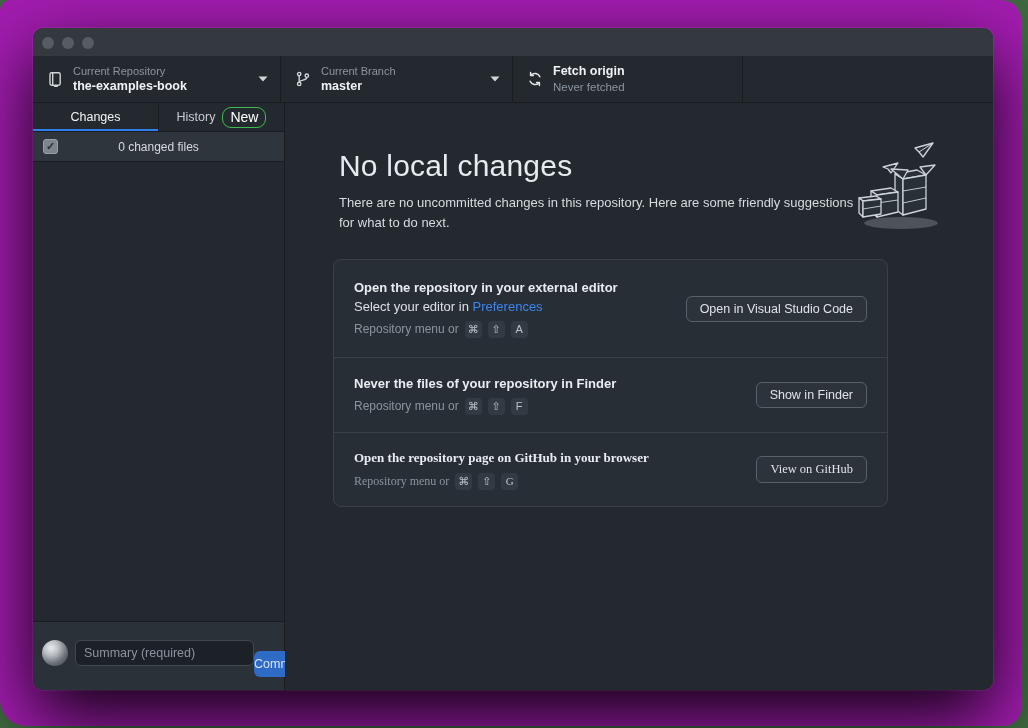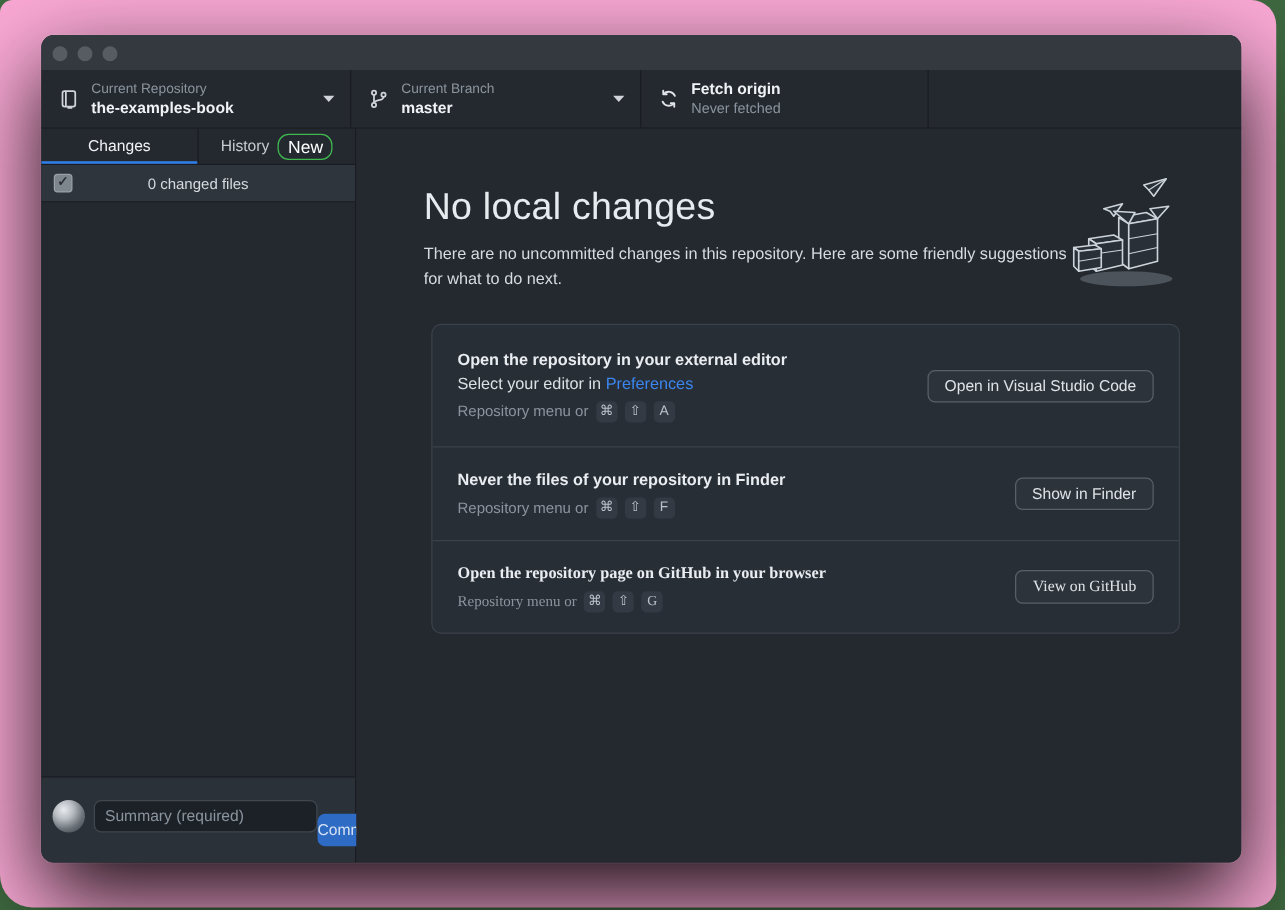--- a/index.html
+++ b/index.html
@@ -6,21 +6,21 @@
   html,body { width:1028px; height:728px; }
   body {
     font-family: "Liberation Sans", sans-serif;
     background: #000;
     position: relative;
     overflow: hidden;
   }
   .canvas { position:absolute; inset:0; background:#3e683f; }
   .frame {
     position:absolute; left:0; top:0; right:7px; bottom:2px;
-    background:#f9a8d4;
+    background:#a21caf;
     border-radius: 10px 20px 18px 26px;
   }
   .window {
     position:absolute; left:33px; top:28px; width:960px; height:662px;
     background:#24292f; border-radius:10px; overflow:hidden;
     display:flex; flex-direction:column;
     box-shadow: 0 0 0 1px rgba(255,255,255,0.06), 0 28px 70px rgba(0,0,0,0.9);
   }
   
   .titlebar { height:28px; flex:none; background:#34383f; position:relative; }
@@ -62,21 +62,21 @@
   .desc-input { width:100%; height:100%; background:transparent; border:none; resize:none; color:#e1e4e8; font-size:12.5px; padding:8px 9px; outline:none; font-family:inherit; border-radius:6px; }
   .coauthor { position:absolute; left:8px; bottom:7px; width:17px; height:17px; cursor:pointer; }
   .commit-btn { margin-top:23px; height:26px; flex:none; border:none; border-radius:6px; background:#2d6bc4; color:#d8e2f4; font-size:12.5px; font-family:inherit; cursor:pointer; }
   .commit-btn strong { color:#eaf1fc; }
   
   .main { flex:1; position:relative; background:#24292f; }
   .blank { padding:46px 0 0 54px; }
   .page-title { font-size:30px; font-weight:400; color:#e6ebf0; letter-spacing:0.2px; }
   .page-sub { margin-top:10px; font-size:13px; line-height:1.55; color:#d6dbe0; max-width:518px; }
   .illus { position:absolute; top:38px; right:50px; }
-  .suggestions { position:absolute; left:60px; top:156px; width:599px; background:#282e35; border:1px solid #3a414b; border-radius:8px; }
+  .suggestions { position:absolute; left:48px; top:156px; width:555px; background:#282e35; border:1px solid #3a414b; border-radius:8px; }
   .srow { display:flex; align-items:center; padding:0 20px; }
   .srow + .srow { border-top:1px solid #3a414b; }
   .srow.first { height:97px; } .srow.mid { height:75px; } .srow.last { height:74px;font-family:Liberation Serif, serif; }
   .stext { flex:1; min-width:0; }
   .stitle { font-size:13px; font-weight:700; color:#e9edf2; }
   .ssub { font-size:13px; color:#dbe0e5; margin-top:4px; }
   .link { color:#3b86f0; text-decoration:none; cursor:pointer; }
   .smeta { font-size:12px; color:#8b949e; margin-top:7px; display:flex; align-items:center; gap:6px; }
   kbd { display:inline-block; min-width:17px; height:17px; background:#333a43; border-radius:4px; color:#b9c1ca; font-size:11px; line-height:17px; text-align:center; font-family:inherit; padding:0 2px; }
   .sbtn { flex:none; background:#2d333b; border:1px solid #5a6069; border-radius:6px; color:#dfe3e8; font-size:12.5px; padding:5px 13px; font-family:inherit; cursor:pointer; }

